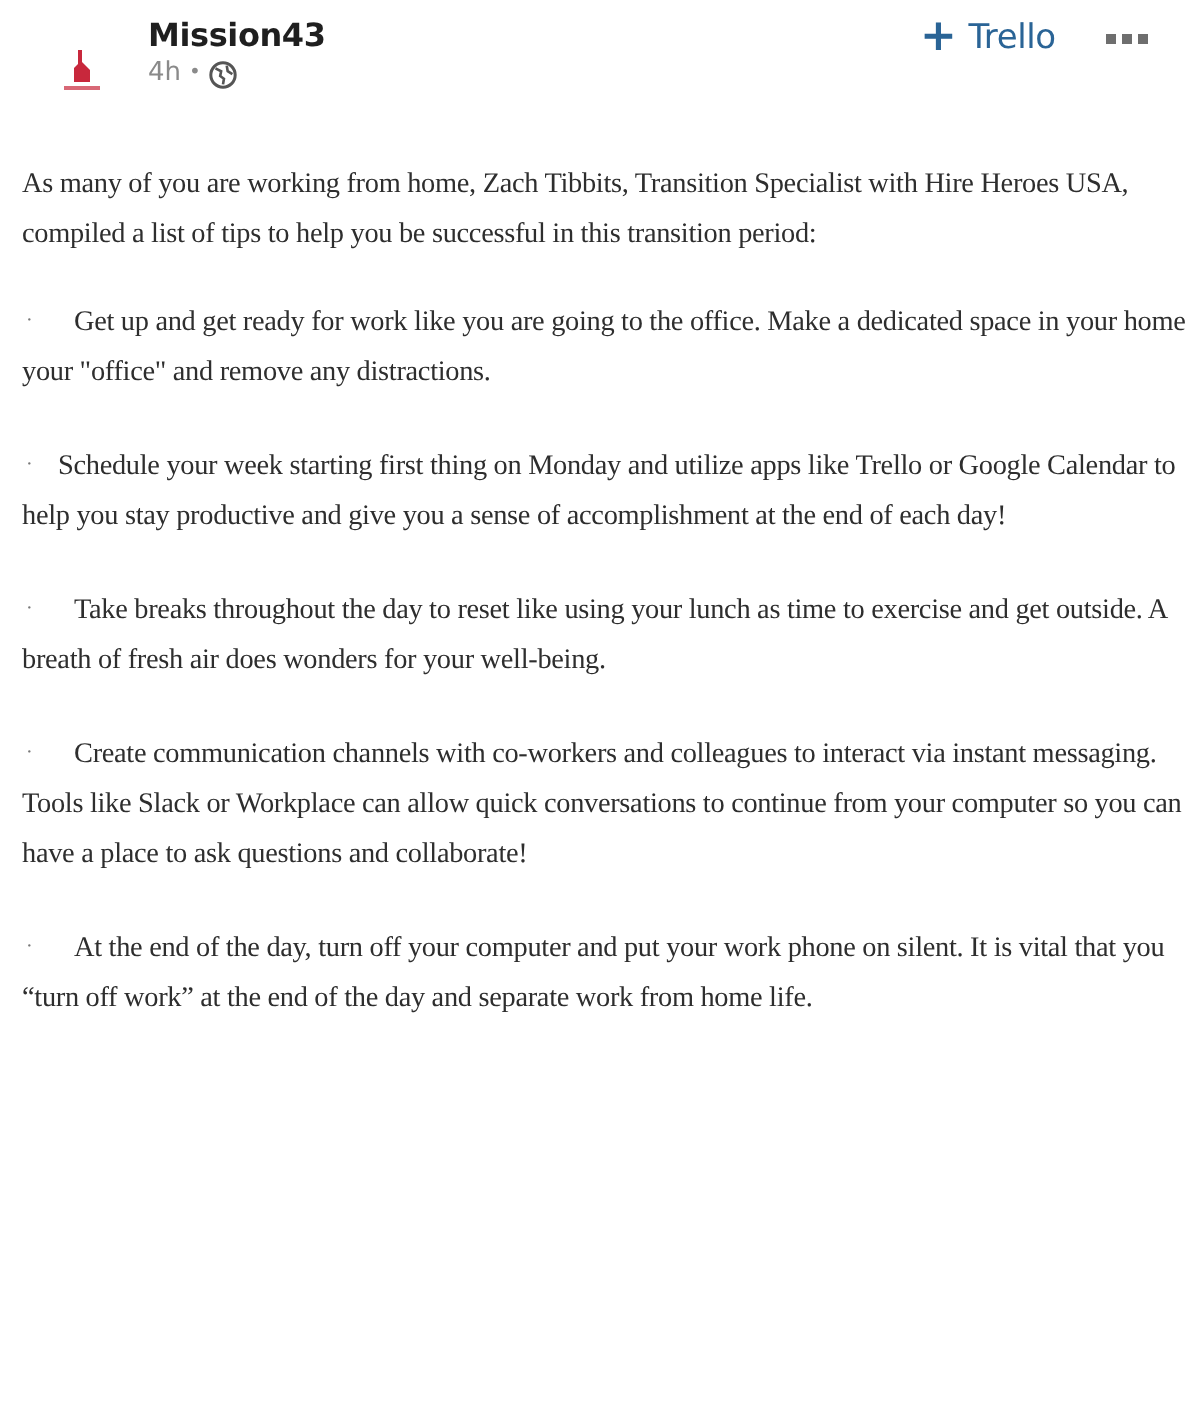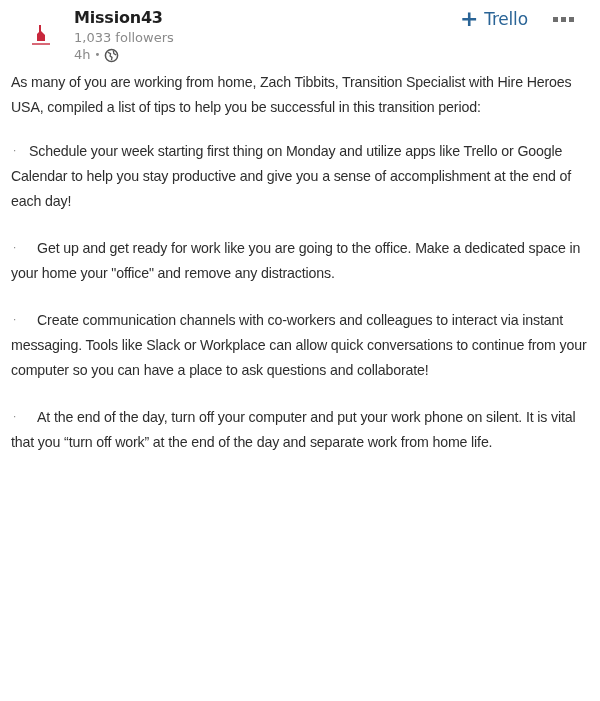--- a/index.html
+++ b/index.html
@@ -91,23 +91,23 @@
     }
     .more-btn span {
       width: 5px;
       height: 5px;
       background: #6e6e6e;
       display: inline-block;
     }
     .post-body {
       position: absolute;
       left: 11px;
-      top: 70px;
+      top: 80px;
       width: 585px;
-      font-family: Liberation Sans, sans-serif;
+      font-family: Liberation Serif, serif;
       font-size: 14.2px;
       line-height: 25px;
       color: #2e2e2e;
       letter-spacing: -0.15px;
     }
     .paragraph {
       margin: 0 0 18px 0;
     }
     .tip {
       margin: 0 0 21px 0;
@@ -130,21 +130,20 @@
 <div class="post-header">
   <div class="logo">
     <svg width="30" height="26" viewBox="0 0 30 26">
       <path d="M13 3 L15 3 L15 9 L19 13 L19 19 L11 19 L11 12 L13 10 Z" fill="#c8283c"></path>
       <rect x="6" y="21" width="18" height="2" fill="#c8283c" opacity="0.7"></rect>
     </svg>
   </div>
 
   <div class="author-block">
     <div class="author-name">Mission43</div>
-    <div class="followers">1,033 followers</div>
     <div class="meta-row">
       <span>4h</span>
       <span class="dot-sep">•</span>
       <span class="globe-icon">
         <svg width="15" height="15" viewBox="0 0 16 16">
           <circle cx="8" cy="8" r="6.5" fill="none" stroke="#555" stroke-width="1.6"></circle>
           <path d="M4 4.5 L7 6 L6.5 8.5 L8.5 10 L8 13" fill="none" stroke="#555" stroke-width="1.4"></path>
           <path d="M10 3 L10.5 6 L13 7.5" fill="none" stroke="#555" stroke-width="1.4"></path>
         </svg>
       </span>
@@ -159,21 +158,22 @@
   <div class="more-btn">
     <span></span>
     <span></span>
     <span></span>
   </div>
 </div>
 
 <div class="post-body">
   <p class="paragraph">As many of you are working from home, Zach Tibbits, Transition Specialist with Hire Heroes USA, compiled a list of tips to help you be successful in this transition period:</p>
 
+  <p class="tip"><span class="bullet">·</span><span>Get up and get ready for work like you are going to the office. Make a dedicated space in your home your "office" and remove any distractions.</span></p>
+
   <p class="tip"><span class="bullet first">·</span><span>Schedule your week starting first thing on Monday and utilize apps like Trello or Google Calendar to help you stay productive and give you a sense of accomplishment at the end of each day!</span></p>
 
-  <p class="tip"><span class="bullet">·</span><span>Get up and get ready for work like you are going to the office. Make a dedicated space in your home your "office" and remove any distractions.</span></p>
-
+  <p class="tip"><span class="bullet">·</span><span>Take breaks throughout the day to reset like using your lunch as time to exercise and get outside. A breath of fresh air does wonders for your well-being.</span></p>
 
   <p class="tip"><span class="bullet">·</span><span>Create communication channels with co-workers and colleagues to interact via instant messaging. Tools like Slack or Workplace can allow quick conversations to continue from your computer so you can have a place to ask questions and collaborate!</span></p>
 
   <p class="tip"><span class="bullet">·</span><span>At the end of the day, turn off your computer and put your work phone on silent. It is vital that you “turn off work” at the end of the day and separate work from home life.</span></p>
 </div>
 
 </body></html>

